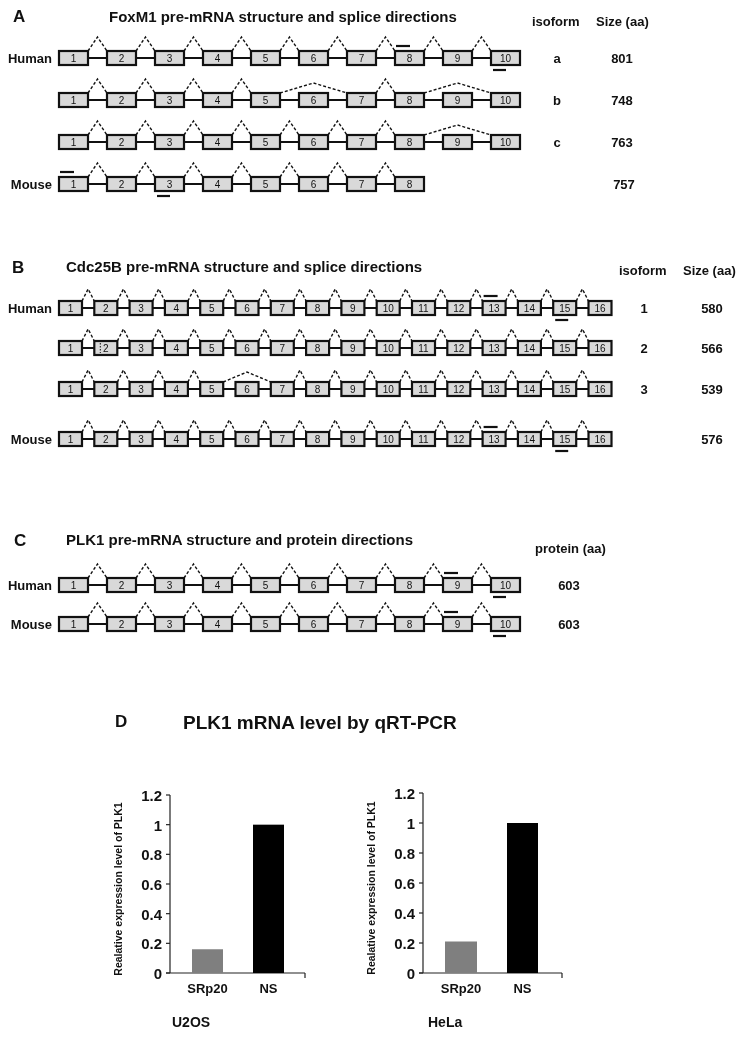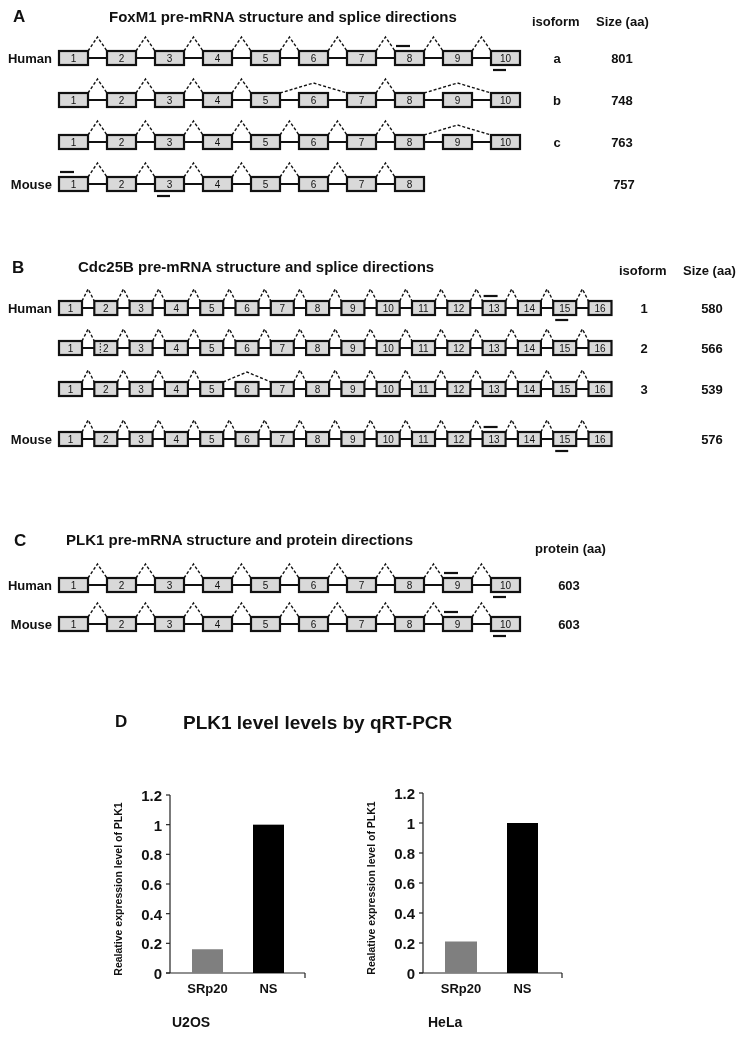--- a/index.html
+++ b/index.html
@@ -13,32 +13,32 @@
 <body>
 
 <div>
   <div style="position:absolute;left:13px;top:7px;font-size:17px;font-weight:bold;">A</div>
   <div style="position:absolute;left:66px;top:8px;font-size:15px;font-weight:bold;margin-left:43px;">FoxM1 pre-mRNA structure and splice directions</div>
   <div style="position:absolute;left:532px;top:14px;font-size:13px;font-weight:bold;">isoform</div>
   <div style="position:absolute;left:596px;top:14px;font-size:13px;font-weight:bold;">Size (aa)</div>
 </div>
 <div>
   <div style="position:absolute;left:12px;top:258px;font-size:17px;font-weight:bold;">B</div>
-  <div style="position:absolute;left:78px;top:258px;font-size:15px;font-weight:bold;">Cdc25B pre-mRNA structure and splice directions</div>
+  <div style="position:absolute;left:66px;top:258px;font-size:15px;font-weight:bold;">Cdc25B pre-mRNA structure and splice directions</div>
   <div style="position:absolute;left:619px;top:263px;font-size:13px;font-weight:bold;">isoform</div>
   <div style="position:absolute;left:683px;top:263px;font-size:13px;font-weight:bold;">Size (aa)</div>
 </div>
 <div>
   <div style="position:absolute;left:14px;top:531px;font-size:17px;font-weight:bold;">C</div>
   <div style="position:absolute;left:66px;top:531px;font-size:15px;font-weight:bold;">PLK1 pre-mRNA structure and protein directions</div>
   <div style="position:absolute;left:535px;top:541px;font-size:13px;font-weight:bold;text-align:right;">protein (aa)</div>
 </div>
 <div>
   <div style="position:absolute;left:115px;top:712px;font-size:17px;font-weight:bold;">D</div>
-  <div style="position:absolute;left:183px;top:712px;font-size:19px;font-weight:bold;">PLK1 level levels by qRT-PCR</div>
+  <div style="position:absolute;left:183px;top:712px;font-size:19px;font-weight:bold;">PLK1 mRNA level by qRT-PCR</div>
 </div>
 
 <svg id="canvas" width="740" height="1038" xmlns="http://www.w3.org/2000/svg">
     <g>
       <g>
         <line x1="88" y1="58" x2="491" y2="58" stroke="#111111" stroke-width="2"></line>
         <polyline points="88,51 97.5,37 107,51" fill="none" stroke="#111111" stroke-width="1.4" stroke-dasharray="3,2"></polyline>
         <polyline points="136,51 145.5,37 155,51" fill="none" stroke="#111111" stroke-width="1.4" stroke-dasharray="3,2"></polyline>
         <polyline points="184,51 193.5,37 203,51" fill="none" stroke="#111111" stroke-width="1.4" stroke-dasharray="3,2"></polyline>
         <polyline points="232,51 241.5,37 251,51" fill="none" stroke="#111111" stroke-width="1.4" stroke-dasharray="3,2"></polyline>

